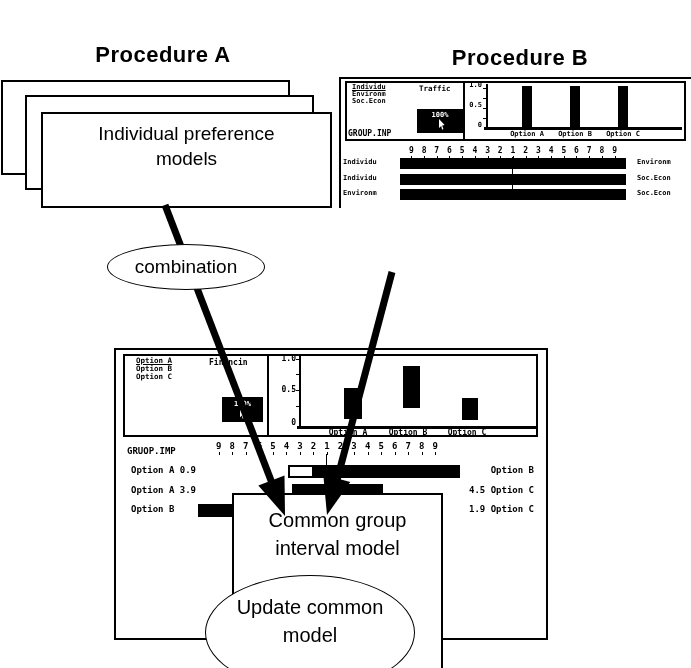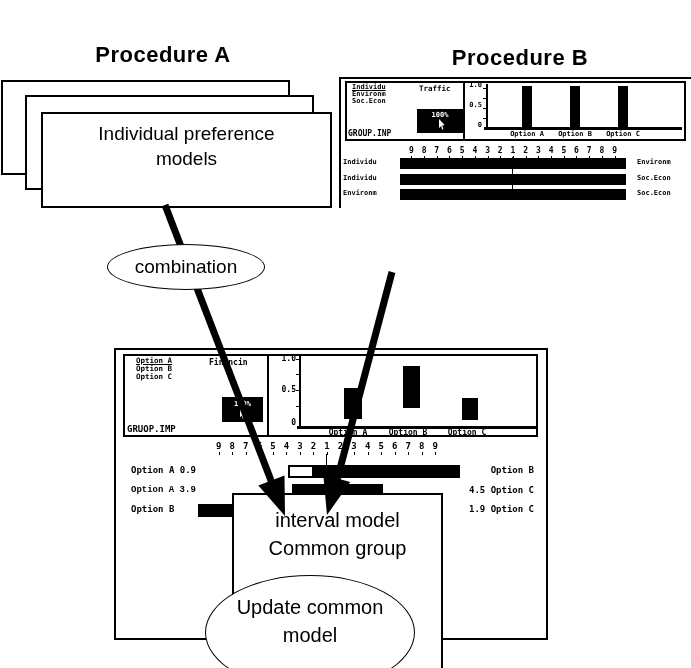--- a/index.html
+++ b/index.html
@@ -125,21 +125,21 @@
   <div class="abs mono t75" style="left:136px;top:357px;z-index:4;">
     <div class="underl">Option A</div>
     <div>Option B</div>
     <div>Option C</div>
   </div>
   <div class="abs mono t8" style="left:209px;top:358px;z-index:4;">Financin</div>
   <div class="abs btn" style="left:222px;top:397px;width:41px;height:25px;z-index:4;">
     <div class="ctr t7 mono" style="padding-top:4px;">100%</div>
     <div class="cursor" style="left:18px;top:12px;width:7px;height:10px;"></div>
   </div>
-  <div class="abs mono t9" style="left:127px;top:424px;z-index:4;">GRUOP.IMP</div>
+  <div class="abs mono t9" style="left:127px;top:446px;z-index:4;">GRUOP.IMP</div>
 
   <div class="abs mono t8 rt" style="left:268px;top:354px;width:28px;z-index:4;">1.0</div>
   <div class="abs mono t8 rt" style="left:268px;top:385px;width:28px;z-index:4;">0.5</div>
   <div class="abs mono t8 rt" style="left:268px;top:418px;width:28px;z-index:4;">0</div>
   <div class="abs blk" style="left:299px;top:356px;width:2px;height:72px;z-index:4;"></div>
   <div class="tick" style="left:296px;top:359px;width:3px;height:1px;z-index:4;"></div>
   <div class="tick" style="left:296px;top:374px;width:3px;height:1px;z-index:4;"></div>
   <div class="tick" style="left:296px;top:390px;width:3px;height:1px;z-index:4;"></div>
   <div class="tick" style="left:296px;top:406px;width:3px;height:1px;z-index:4;"></div>
   <div class="abs blk" style="left:297px;top:426px;width:240px;height:3px;z-index:4;"></div>
@@ -168,35 +168,35 @@
       <span class="sdigit">5</span>
       <span class="sdigit">6</span>
       <span class="sdigit">7</span>
       <span class="sdigit">8</span>
       <span class="sdigit">9</span>
     </div>
   <div class="abs blk" style="left:326px;top:454px;width:1px;height:42px;z-index:1;"></div>
 
   <div class="abs mono t9" style="left:131px;top:465px;width:110px;z-index:2;">Option A 0.9</div>
   <div class="abs mono t9 rt" style="left:448px;top:465px;width:86px;z-index:2;">Option B</div>
-  <div class="abs mono t9" style="left:131px;top:485px;width:110px;z-index:2;font-family:Liberation Mono, monospace;">Option A 3.9</div>
+  <div class="abs mono t9" style="left:131px;top:485px;width:110px;z-index:2;">Option A 3.9</div>
   <div class="abs mono t9 rt" style="left:448px;top:485px;width:86px;z-index:2;">4.5 Option C</div>
   <div class="abs mono t9" style="left:131px;top:504px;width:110px;z-index:2;">Option B</div>
   <div class="abs mono t9 rt" style="left:448px;top:504px;width:86px;z-index:2;">1.9 Option C</div>
   <div class="abs" style="left:0;top:0;width:691px;height:668px;z-index:2;">
       <div class="pr outline" style="left: 288px; top: 465px; width: 26px; height: 13px;"></div>
       <div class="pr solid" style="left: 314px; top: 465px; width: 146px; height: 13px;"></div>
       <div class="pr solid" style="left: 292px; top: 484px; width: 91px; height: 13px;"></div>
       <div class="pr solid" style="left: 198px; top: 504px; width: 40px; height: 13px;"></div>
     </div>
 
   <div class="abs thinbox" style="left:232px;top:493px;width:211px;height:180px;z-index:40;">
     <div class="ctr bodytext" style="padding-top:11px;">
+      <div>Common group</div>
       <div>interval model</div>
-      <div>Common group</div>
     </div>
   </div>
 
   <svg class="abs" style="left:0;top:0;z-index:50;pointer-events:none;" width="691" height="668" viewBox="0 0 691 668">
     <line x1="165" y1="205" x2="272" y2="483" stroke="#000" stroke-width="7"></line>
     <polygon points="285,516 284.5,475.5 258.3,485.5" fill="#000"></polygon>
     <line x1="392" y1="272" x2="337" y2="480" stroke="#000" stroke-width="7"></line>
     <polygon points="327,515 350.3,481.9 323.3,474.7" fill="#000"></polygon>
   </svg>
 

